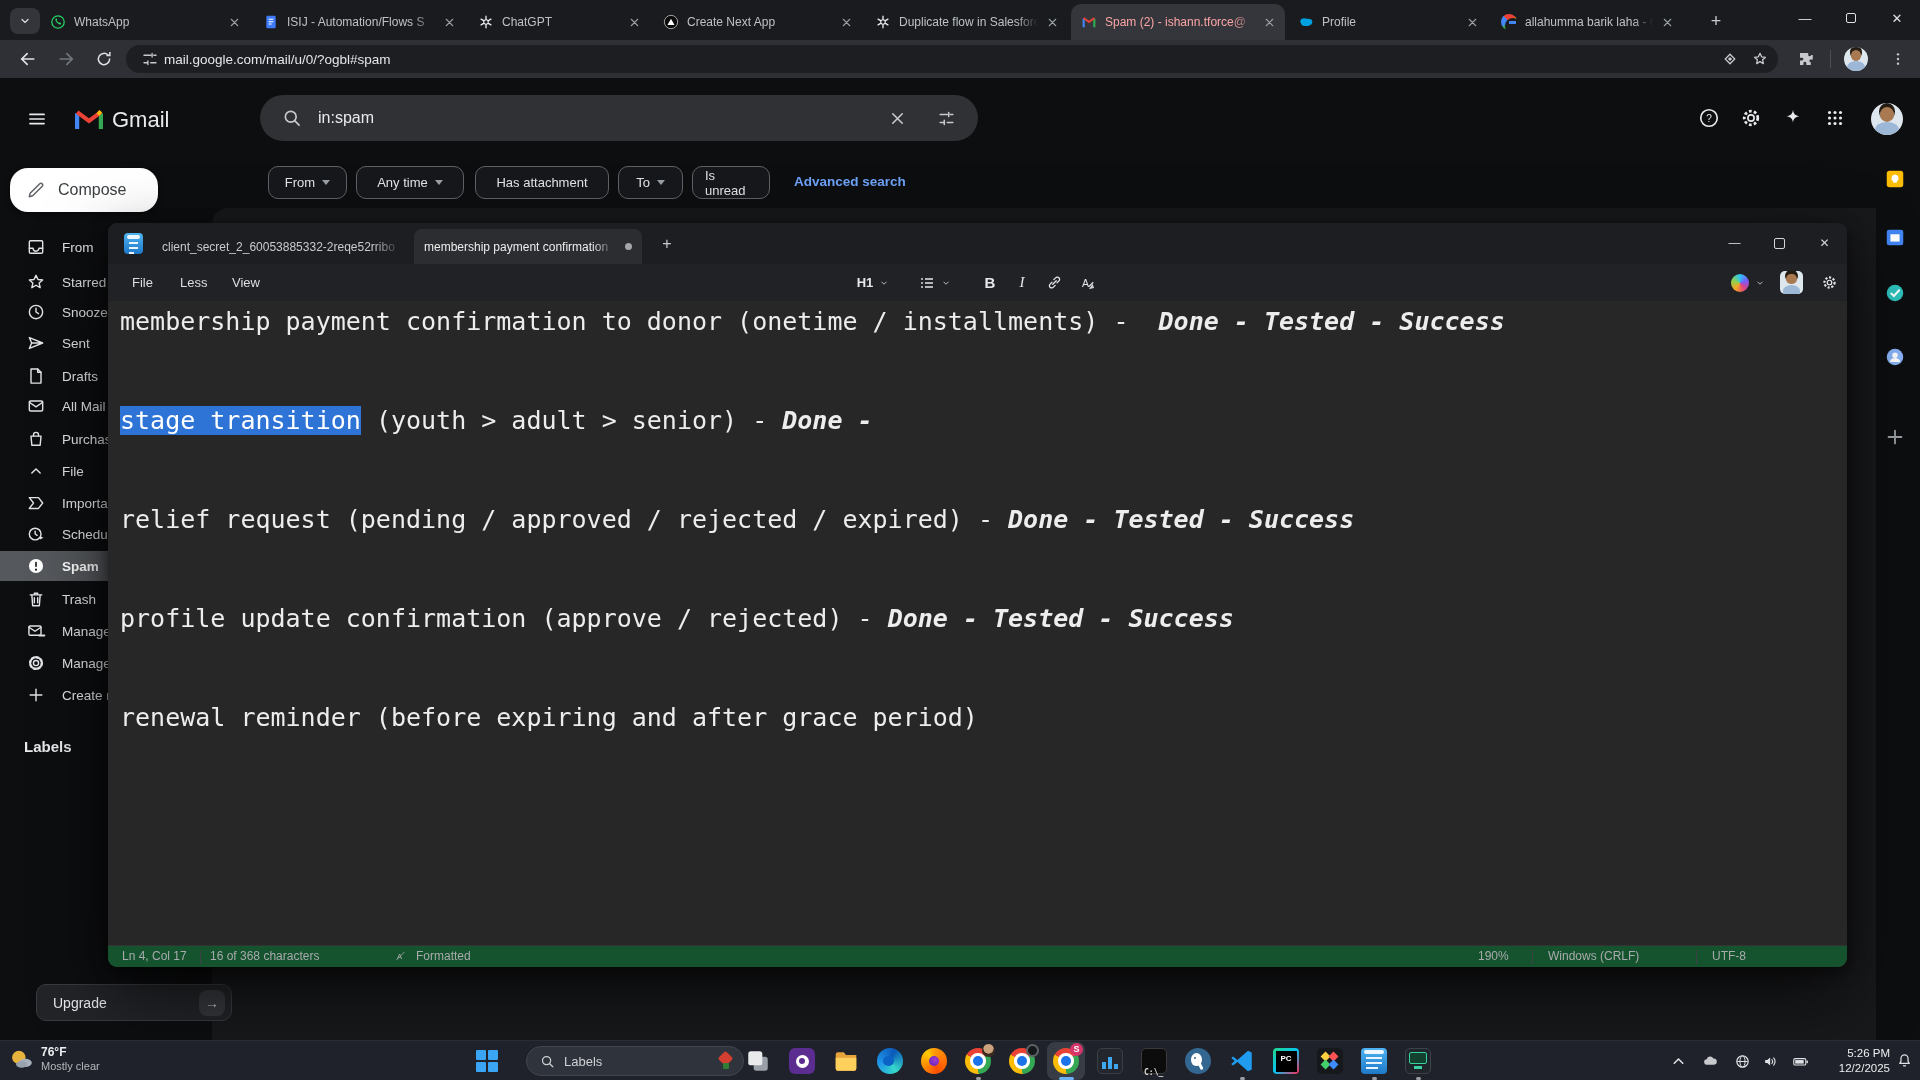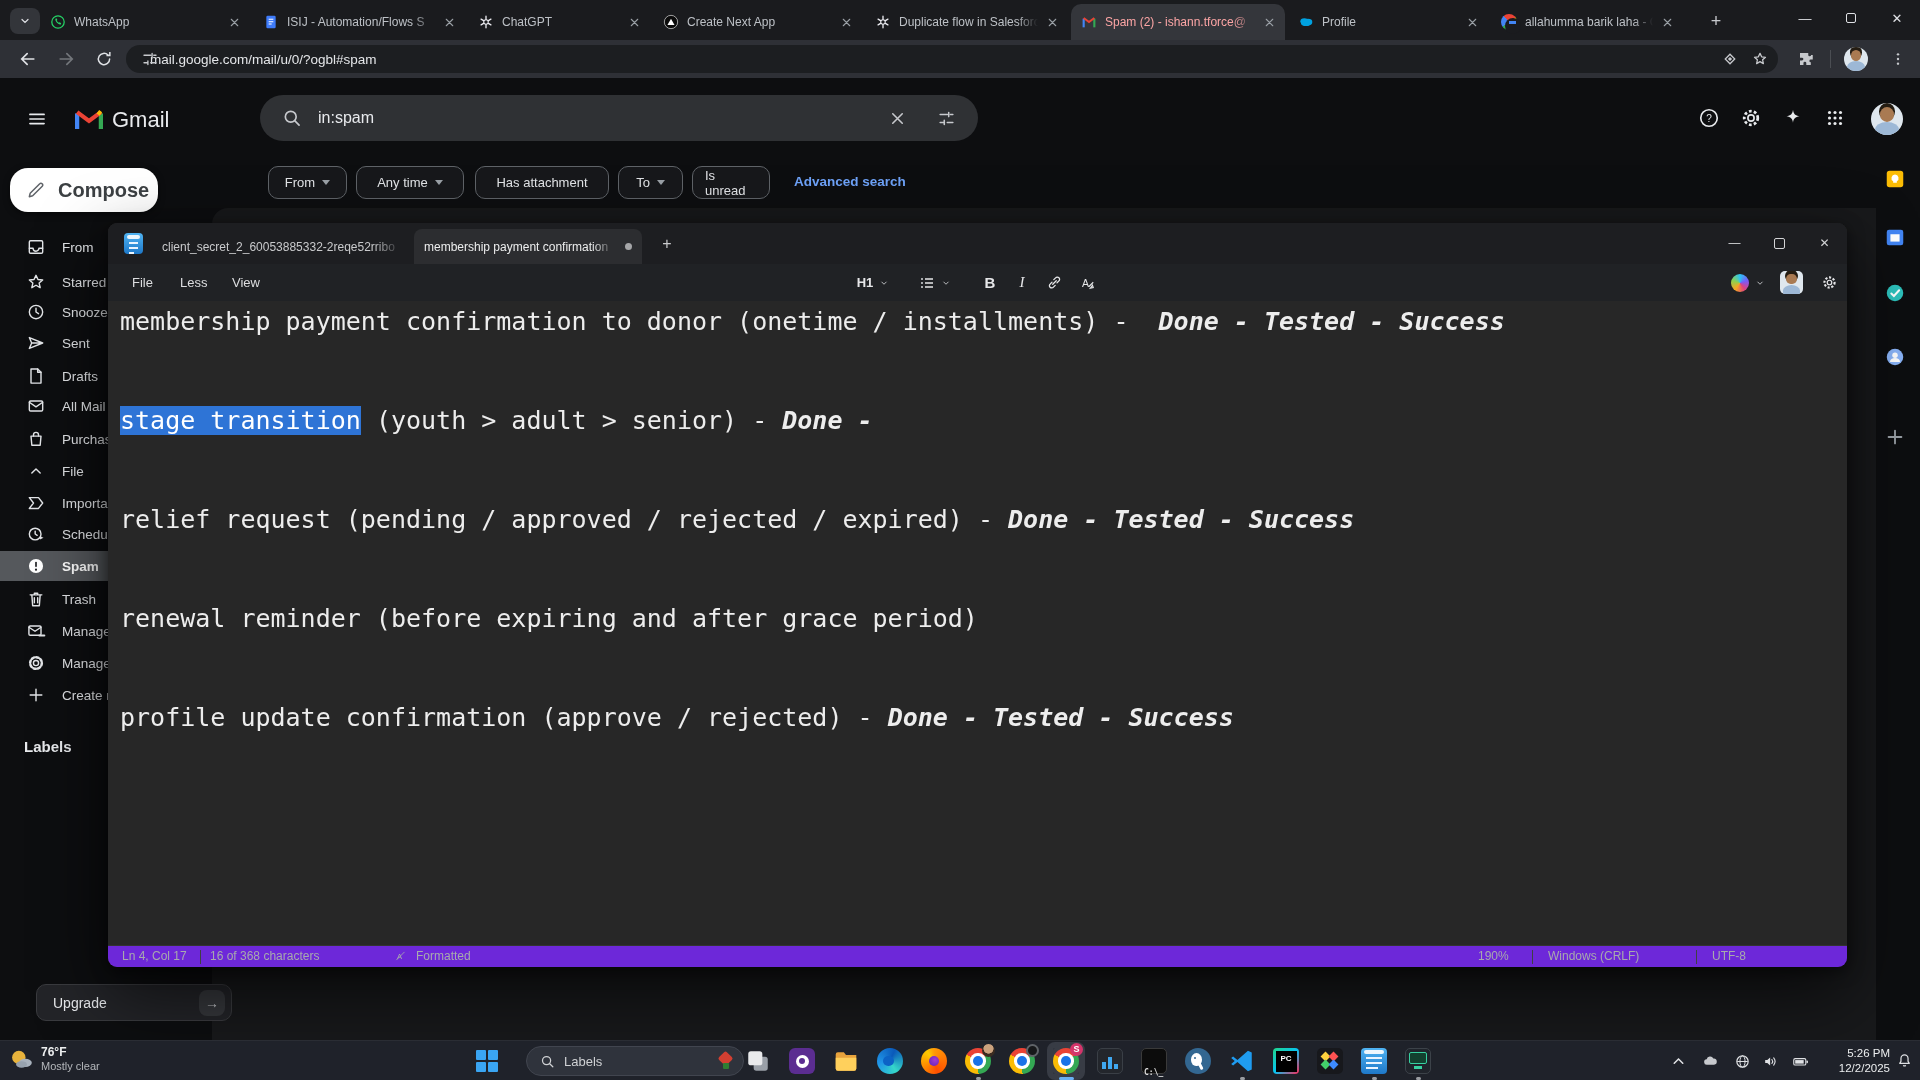--- a/index.html
+++ b/index.html
@@ -18,21 +18,21 @@
   .tab-close{width:16px;height:16px;margin-left:6px;color:#9aa0a6;display:flex;align-items:center;justify-content:center}
   .newtab{position:absolute;left:1704px;top:9px;width:24px;height:24px;color:#c7c9cd;font-size:18px;display:flex;align-items:center;justify-content:center}
   .wc{position:absolute;top:3px;width:38px;height:30px;color:#dfe1e5;display:flex;align-items:center;justify-content:center;font-size:13px}
   #win-min{left:1786px}#win-max{left:1832px}#win-close{left:1878px}
   .maxbox{width:10px;height:10px;border:1.3px solid #dfe1e5;border-radius:2px}
 
   
   #toolbar{position:absolute;left:0;top:40px;width:1920px;height:38px;background:#2e3036}
   .navbtn{position:absolute;top:5px;width:28px;height:28px;display:flex;align-items:center;justify-content:center}
   #omnibox{position:absolute;left:126px;top:5px;width:1652px;height:28px;border-radius:14px;background:#1c1e21;display:flex;align-items:center}
-  #url-text{margin-left:24px;font-size:13.5px;color:#e4e6e9}
+  #url-text{margin-left:38px;font-size:13.5px;color:#e4e6e9}
   .omni-ic{position:absolute;top:5px;width:18px;height:18px}
   .tbic{position:absolute;top:7px;width:24px;height:24px;display:flex;align-items:center;justify-content:center}
   #toolbar-avatar{border-radius:50%;overflow:hidden}
   .avatar{position:relative;background:#dfe7ee;border-radius:50%;overflow:hidden}
   .avatar::before{content:"";position:absolute;left:28%;top:12%;width:44%;height:46%;border-radius:50%;background:#a97a52;box-shadow:0 -3px 0 1px #241c12}
   .avatar::after{content:"";position:absolute;left:12%;top:60%;width:76%;height:50%;border-radius:50% 50% 0 0;background:#9db8d6}
   .vsep{position:absolute;width:1px;background:#4b4e53}
 
   
   #gmail{position:absolute;left:0;top:78px;width:1920px;height:962px;background:#0d0e10}
@@ -42,21 +42,21 @@
   #gm-search{left:260px;top:17px;width:718px;height:46px;border-radius:23px;background:#2f3134;display:flex;align-items:center}
   #gm-search .sic{width:20px;height:20px;margin-left:22px}
   #gm-query{margin-left:16px;font-size:16px;color:#e8eaed;flex:1}
   .gmic{position:absolute;width:24px;height:24px}
   #gm-avatar{left:1871px;top:25px;width:32px;height:32px}
   .chip{position:absolute;top:88px;height:33px;border:1px solid #5f6368;border-radius:10px;background:#17181b;color:#e2e4e7;font-size:13px;display:flex;align-items:center;justify-content:center;gap:7px;padding:0 12px}
   .chip .dd{width:0;height:0;border-left:4.5px solid transparent;border-right:4.5px solid transparent;border-top:5px solid #9aa0a6}
   #adv-search{position:absolute;left:794px;top:96px;font-size:13.5px;color:#6ea2f8;font-weight:bold}
   #compose{position:absolute;left:10px;top:90px;width:148px;height:44px;border-radius:18px;background:#fff;display:flex;align-items:center;box-shadow:0 2px 6px rgba(0,0,0,.5)}
   #compose .pic{width:20px;height:20px;margin-left:16px}
-  #compose span{margin-left:12px;font-size:20px;color:#3c4043;font-weight:bold}
+  #compose span{margin-left:12px;font-size:16px;color:#3c4043;font-weight:normal}
   .sbitem{position:absolute;left:0;width:250px;height:30px;display:flex;align-items:center;color:#e2e4e7;font-size:13.5px}
   .sbitem .sbic{width:20px;height:20px;margin-left:26px;flex:0 0 20px}
   .sbitem .sblabel{margin-left:16px;white-space:nowrap}
   .sbitem.selected{background:#55585c;border-radius:0 16px 16px 0;color:#fff;font-weight:bold}
   #labels-h{position:absolute;left:24px;top:660px;font-size:15px;color:#e8eaed;font-weight:bold}
   #upgrade{position:absolute;left:36px;top:906px;width:196px;height:37px;border-radius:10px;background:#232428;border:1px solid #3a3b3f;display:flex;align-items:center}
   #upgrade span{margin-left:16px;font-size:14px;color:#e8eaed}
   #upgrade .arrbox{position:absolute;right:6px;width:26px;height:26px;border-radius:8px;background:#36383c;color:#c7c9cd;display:flex;align-items:center;justify-content:center;font-size:14px}
   #content-card{position:absolute;left:212px;top:130px;width:1664px;height:832px;background:#18191b;border-top-left-radius:16px}
   .railic{position:absolute;left:1884px;width:22px;height:22px}
@@ -72,21 +72,21 @@
   #np-plus{position:absolute;left:548px;top:10px;width:22px;height:22px;color:#c9cacc;font-size:16px;display:flex;align-items:center;justify-content:center}
   .npwc{position:absolute;top:0;width:45px;height:40px;color:#d4d5d7;display:flex;align-items:center;justify-content:center;font-size:12px}
   #np-min{left:1604px}#np-max{left:1649px}#np-close{left:1694px}
   #np-menubar{position:absolute;left:0;top:41px;width:100%;height:37px;background:#202225}
   .npmenu{position:absolute;top:6px;height:25px;padding:0 12px;display:flex;align-items:center;color:#dddee0;font-size:13px;border-radius:5px}
   .npfmt{position:absolute;top:4px;height:29px;display:flex;align-items:center;justify-content:center;color:#e6e7e9;border-radius:5px}
   #np-editor{position:absolute;left:0;top:78px;width:100%;height:644px;background:#272727;padding:4px 0 0 12px;font-family:"DejaVu Sans Mono","Liberation Mono",monospace;font-size:25px;line-height:33px;color:#ededed;overflow:hidden}
   .doc-line{white-space:pre;margin-bottom:66px}
   .run.bold-italic{font-weight:bold;font-style:italic}
   .run.selected{background:#2e74d6;color:#fff}
-  #np-status{position:absolute;left:0;bottom:0;width:100%;height:22px;background:#6d28d9;border-top:1px solid #333;border-radius:0 0 9px 9px;font-size:12px;color:#a8aaad}
+  #np-status{position:absolute;left:0;bottom:0;width:100%;height:22px;background:#14532d;border-top:1px solid #333;border-radius:0 0 9px 9px;font-size:12px;color:#a8aaad}
   .st{position:absolute;top:3px;white-space:nowrap}
   .stsep{position:absolute;top:4px;width:1px;height:14px;background:#3f4144}
 
   
   #taskbar{position:absolute;left:0;top:1040px;width:1920px;height:40px;background:#1f222a;border-top:1px solid rgba(255,255,255,.05)}
   #weather{position:absolute;left:8px;top:4px;display:flex;align-items:center;gap:7px}
   #weather .wic{width:26px;height:26px}
   #weather .wt{font-size:12px;color:#eceeef;font-weight:bold;line-height:15px}
   #weather .wd{font-size:11px;color:#b4b7bb;line-height:13px}
   #start{position:absolute;left:476px;top:9px;width:22px;height:22px;display:grid;grid-template-columns:10px 10px;grid-template-rows:10px 10px;gap:2px}
@@ -637,22 +637,22 @@
             <circle cx="12" cy="12" r="7.2" stroke="#e6e7e9" stroke-width="3" fill="none" stroke-dasharray="3 2.4"></circle>
             <circle cx="12" cy="12" r="3.2" stroke="#e6e7e9" stroke-width="1.7" fill="none"></circle>
           </svg>
         </div>
     </div>
 
     <div id="np-editor">
         <div class="doc-line"><span class="run normal">membership payment confirmation to donor (onetime / installments) - </span><span class="run bold-italic"> Done - Tested - Success</span></div>
         <div class="doc-line"><span class="run selected">stage transition</span><span class="run normal"> (youth &gt; adult &gt; senior) - </span><span class="run bold-italic">Done - </span></div>
         <div class="doc-line"><span class="run normal">relief request (pending / approved / rejected / expired) - </span><span class="run bold-italic">Done - Tested - Success</span></div>
+        <div class="doc-line"><span class="run normal">profile update confirmation (approve / rejected) - </span><span class="run bold-italic">Done - Tested - Success</span></div>
         <div class="doc-line"><span class="run normal">renewal reminder (before expiring and after grace period)</span></div>
-        <div class="doc-line"><span class="run normal">profile update confirmation (approve / rejected) - </span><span class="run bold-italic">Done - Tested - Success</span></div>
       </div>
 
     <div id="np-status">
       <span class="st" style="left:14px">Ln 4, Col 17</span>
       <span class="stsep" style="left:92px"></span>
       <span class="st" style="left:102px">16 of 368 characters</span>
       <span class="st" style="left:286px">
         <svg width="14" height="14" viewBox="0 0 24 24" style="display:inline-block;vertical-align:-3px">
             <text x="5" y="17" font-size="13" fill="#a8aaad" font-family="Liberation Sans">A</text>
             <path d="M4 19l14-14" stroke="#a8aaad" stroke-width="1.4"></path>

